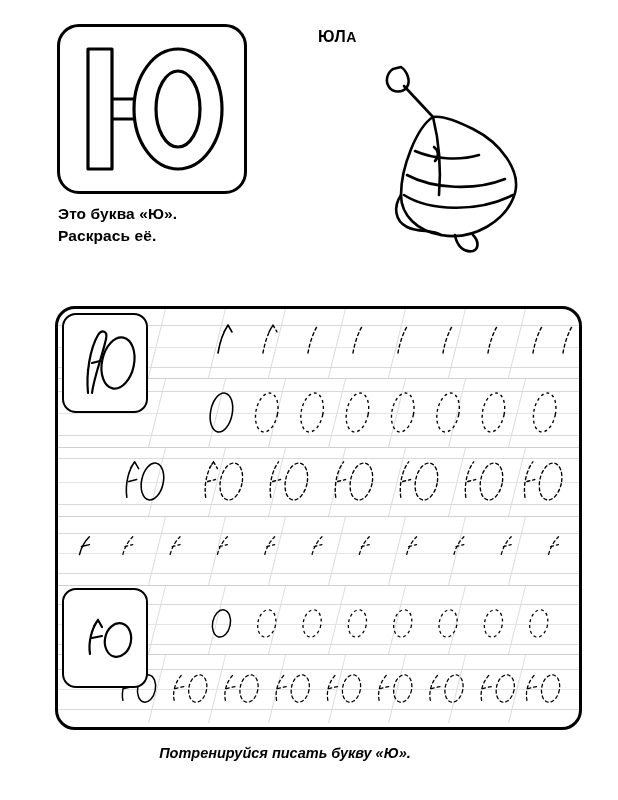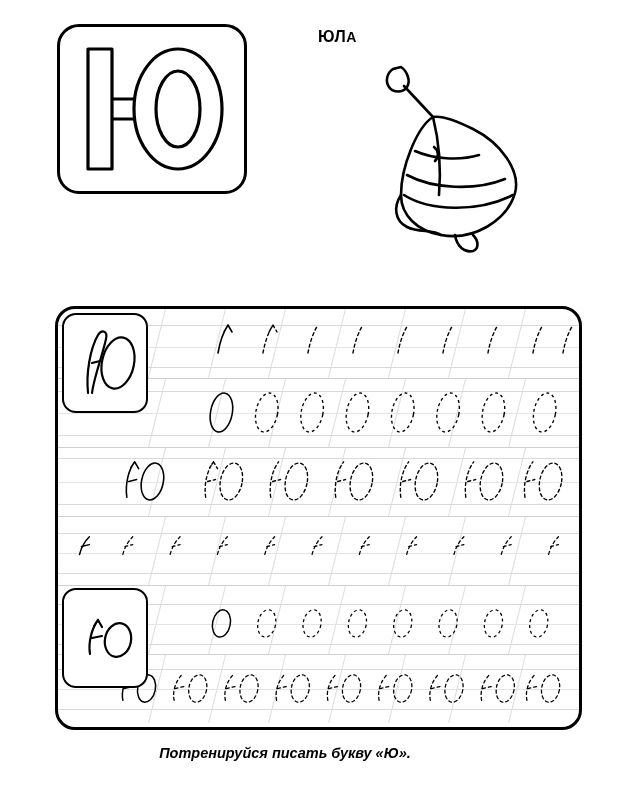--- a/index.html
+++ b/index.html
@@ -158,20 +158,22 @@
 
       <path d="M52 72 L74 72 M52 92 L74 92" fill="none" stroke="#000" stroke-width="3.2"></path>
 
       <ellipse cx="118" cy="82" rx="44" ry="60" fill="none" stroke="#000" stroke-width="3.2"></ellipse>
 
       <ellipse cx="118" cy="82" rx="22" ry="38" fill="none" stroke="#000" stroke-width="3.2"></ellipse>
     </svg>
   </div>
 
   <div id="caption-block">
+    <div>Это буква «Ю».</div>
+    <div>Раскрась её.</div>
   </div>
 
   <div id="word-label">
     <span class="big">ЮЛ</span><span>А</span>
   </div>
 
   <div id="toy-illustration">
     <svg width="190" height="195" viewBox="0 0 190 195">
       <g fill="none" stroke="#000" stroke-width="2.6" stroke-linejoin="round" stroke-linecap="round">
 

